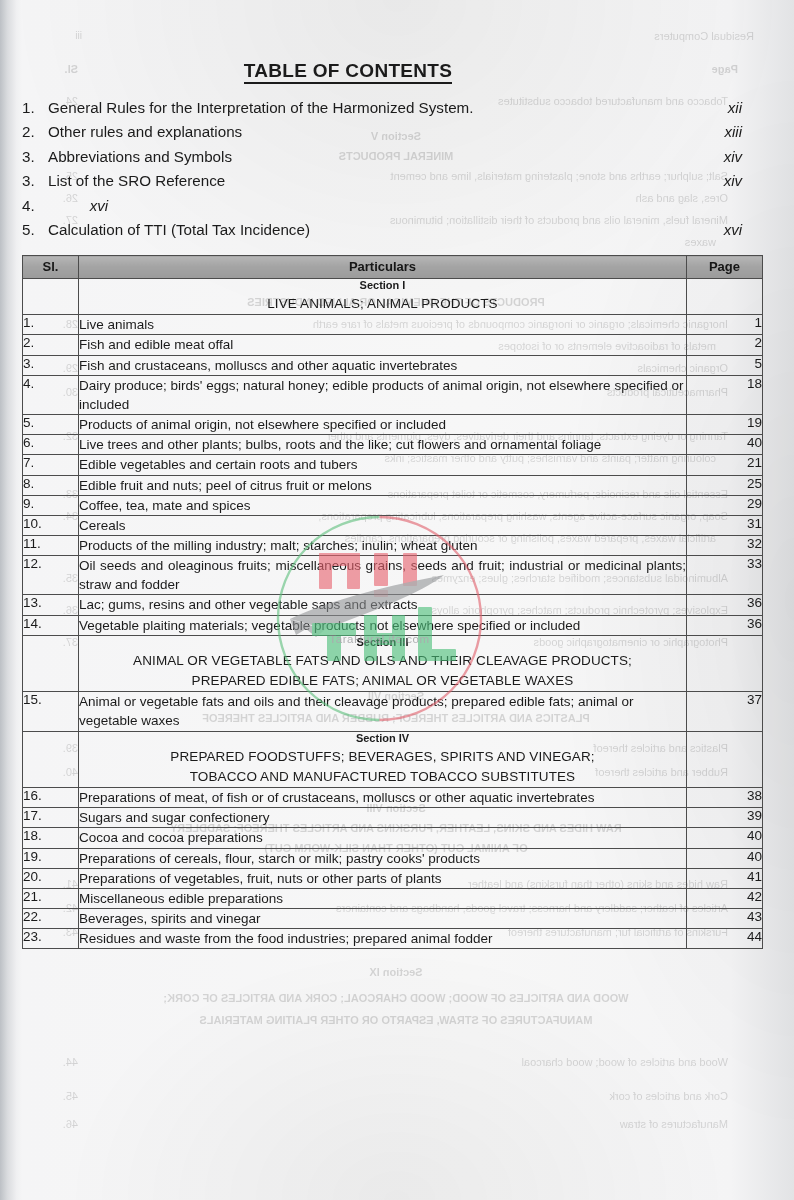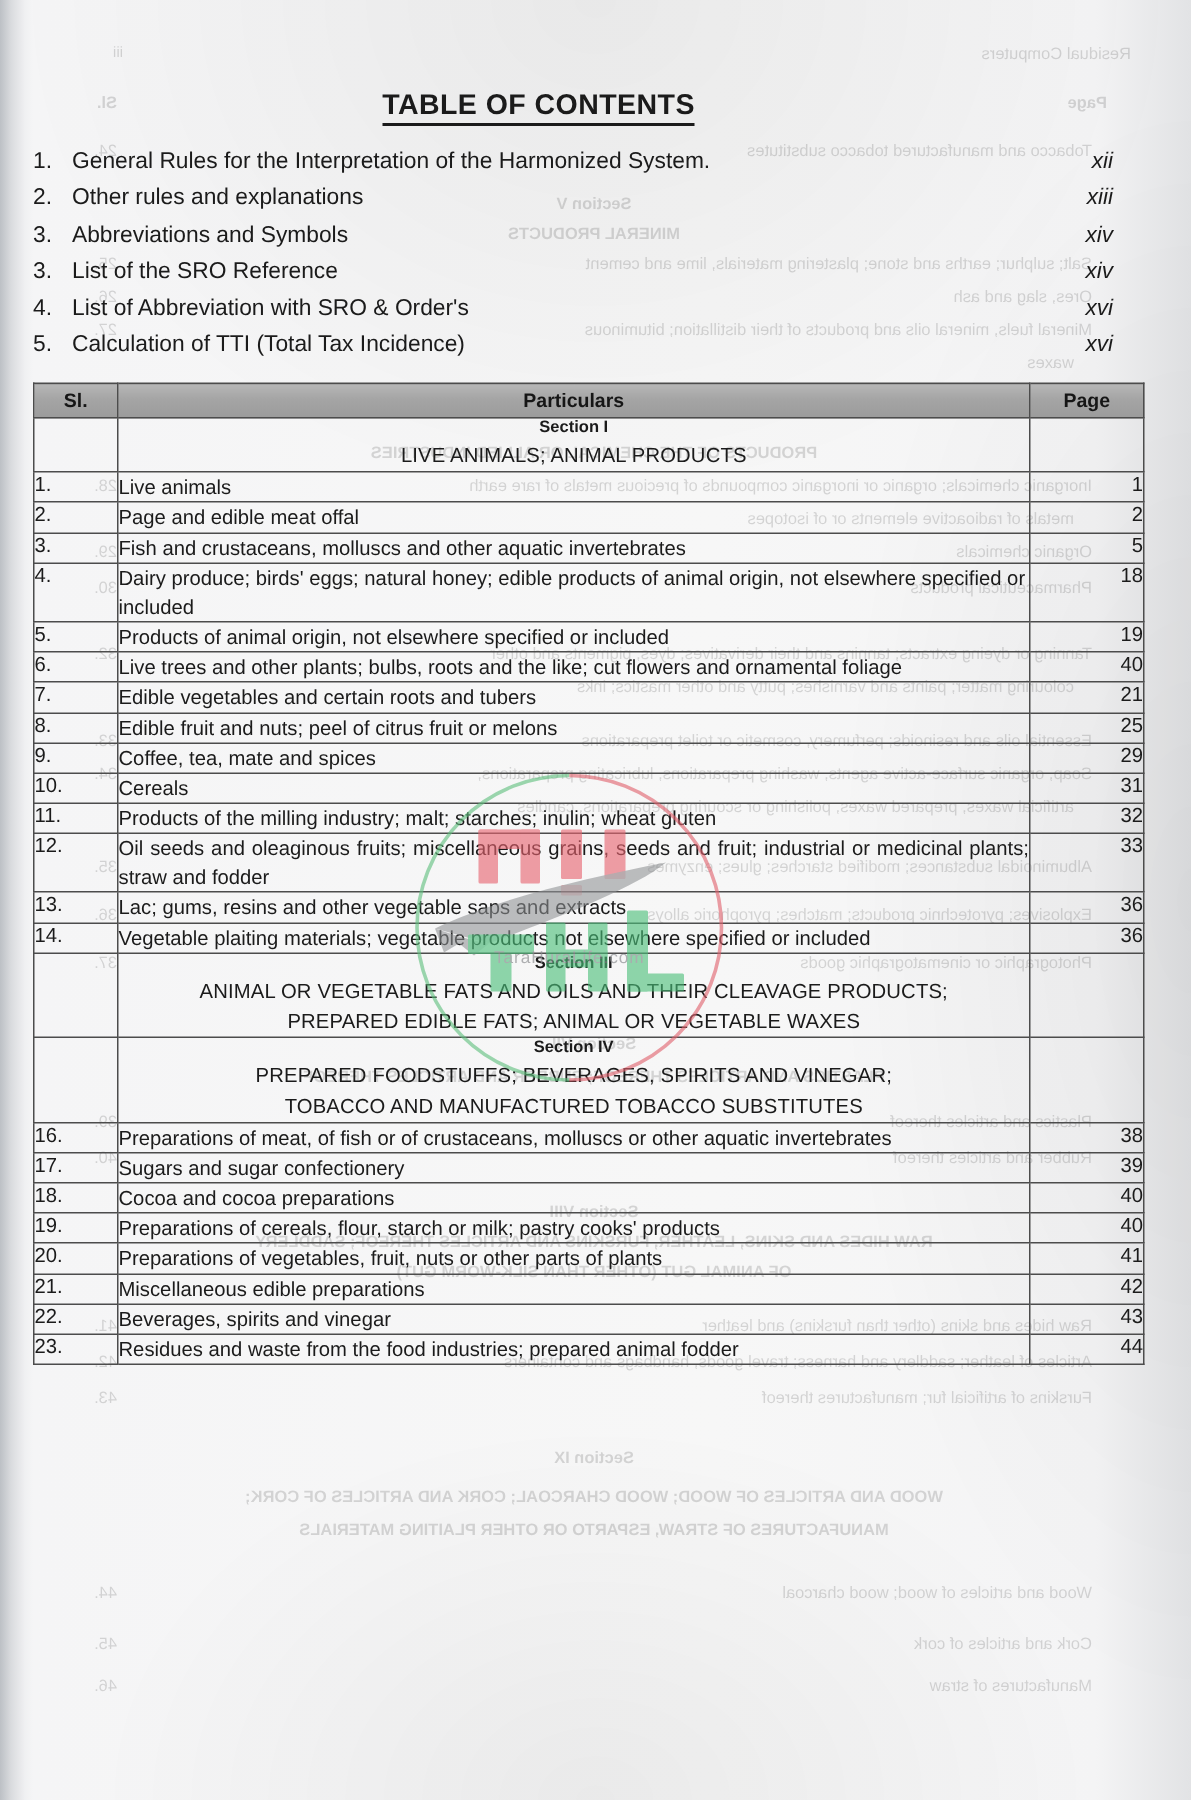--- a/index.html
+++ b/index.html
@@ -72,21 +72,20 @@
   
   #doc-title {
     position: absolute;
     left: 0; top: 60px;
     width: 696px;
     text-align: center;
     font-size: 19px;
     font-weight: bold;
     letter-spacing: .3px;
     z-index: 5;
-    padding-left: 11px;
   }
   #doc-title span {
     border-bottom: 2px solid #1b1b1b;
     padding-bottom: 1px;
   }
 
   
   #front-matter {
     position: absolute;
     left: 22px;
@@ -295,21 +294,20 @@
         <span class="fm-text">Abbreviations and Symbols</span>
         <span class="fm-page">xiv</span>
       </div>
       <div class="fm-row">
         <span class="fm-num">3.</span>
         <span class="fm-text">List of the SRO Reference</span>
         <span class="fm-page">xiv</span>
       </div>
       <div class="fm-row">
         <span class="fm-num">4.</span>
-        <span class="fm-text">List of Abbreviation with SRO &amp; Order's</span>
         <span class="fm-page">xvi</span>
       </div>
       <div class="fm-row">
         <span class="fm-num">5.</span>
         <span class="fm-text">Calculation of TTI (Total Tax Incidence)</span>
         <span class="fm-page">xvi</span>
       </div>
     </div>
 
   <table id="toc-table">
@@ -334,21 +332,21 @@
           </td>
           <td></td>
         </tr>
         <tr>
           <td class="sl">1.</td>
           <td class="part">Live animals</td>
           <td class="page">1</td>
         </tr>
         <tr>
           <td class="sl">2.</td>
-          <td class="part">Page and edible meat offal</td>
+          <td class="part">Fish and edible meat offal</td>
           <td class="page">2</td>
         </tr>
         <tr>
           <td class="sl">3.</td>
           <td class="part">Fish and crustaceans, molluscs and other aquatic invertebrates</td>
           <td class="page">5</td>
         </tr>
         <tr>
           <td class="sl">4.</td>
           <td class="part">Dairy produce; birds' eggs; natural honey; edible products of animal origin, not elsewhere specified or included</td>
@@ -404,20 +402,25 @@
           <td class="part">Vegetable plaiting materials; vegetable products not elsewhere specified or included</td>
           <td class="page">36</td>
         </tr>
         <tr>
           <td></td>
           <td class="section-cell">
             <div class="sec-name">Section III</div>
             <div class="sec-title">ANIMAL OR VEGETABLE FATS AND OILS AND THEIR CLEAVAGE PRODUCTS;<br>PREPARED EDIBLE FATS; ANIMAL OR VEGETABLE WAXES</div>
           </td>
           <td></td>
+        </tr>
+        <tr>
+          <td class="sl">15.</td>
+          <td class="part">Animal or vegetable fats and oils and their cleavage products; prepared edible fats; animal or vegetable waxes</td>
+          <td class="page">37</td>
         </tr>
         <tr>
           <td></td>
           <td class="section-cell">
             <div class="sec-name">Section IV</div>
             <div class="sec-title">PREPARED FOODSTUFFS; BEVERAGES, SPIRITS AND VINEGAR;<br>TOBACCO AND MANUFACTURED TOBACCO SUBSTITUTES</div>
           </td>
           <td></td>
         </tr>
         <tr>

